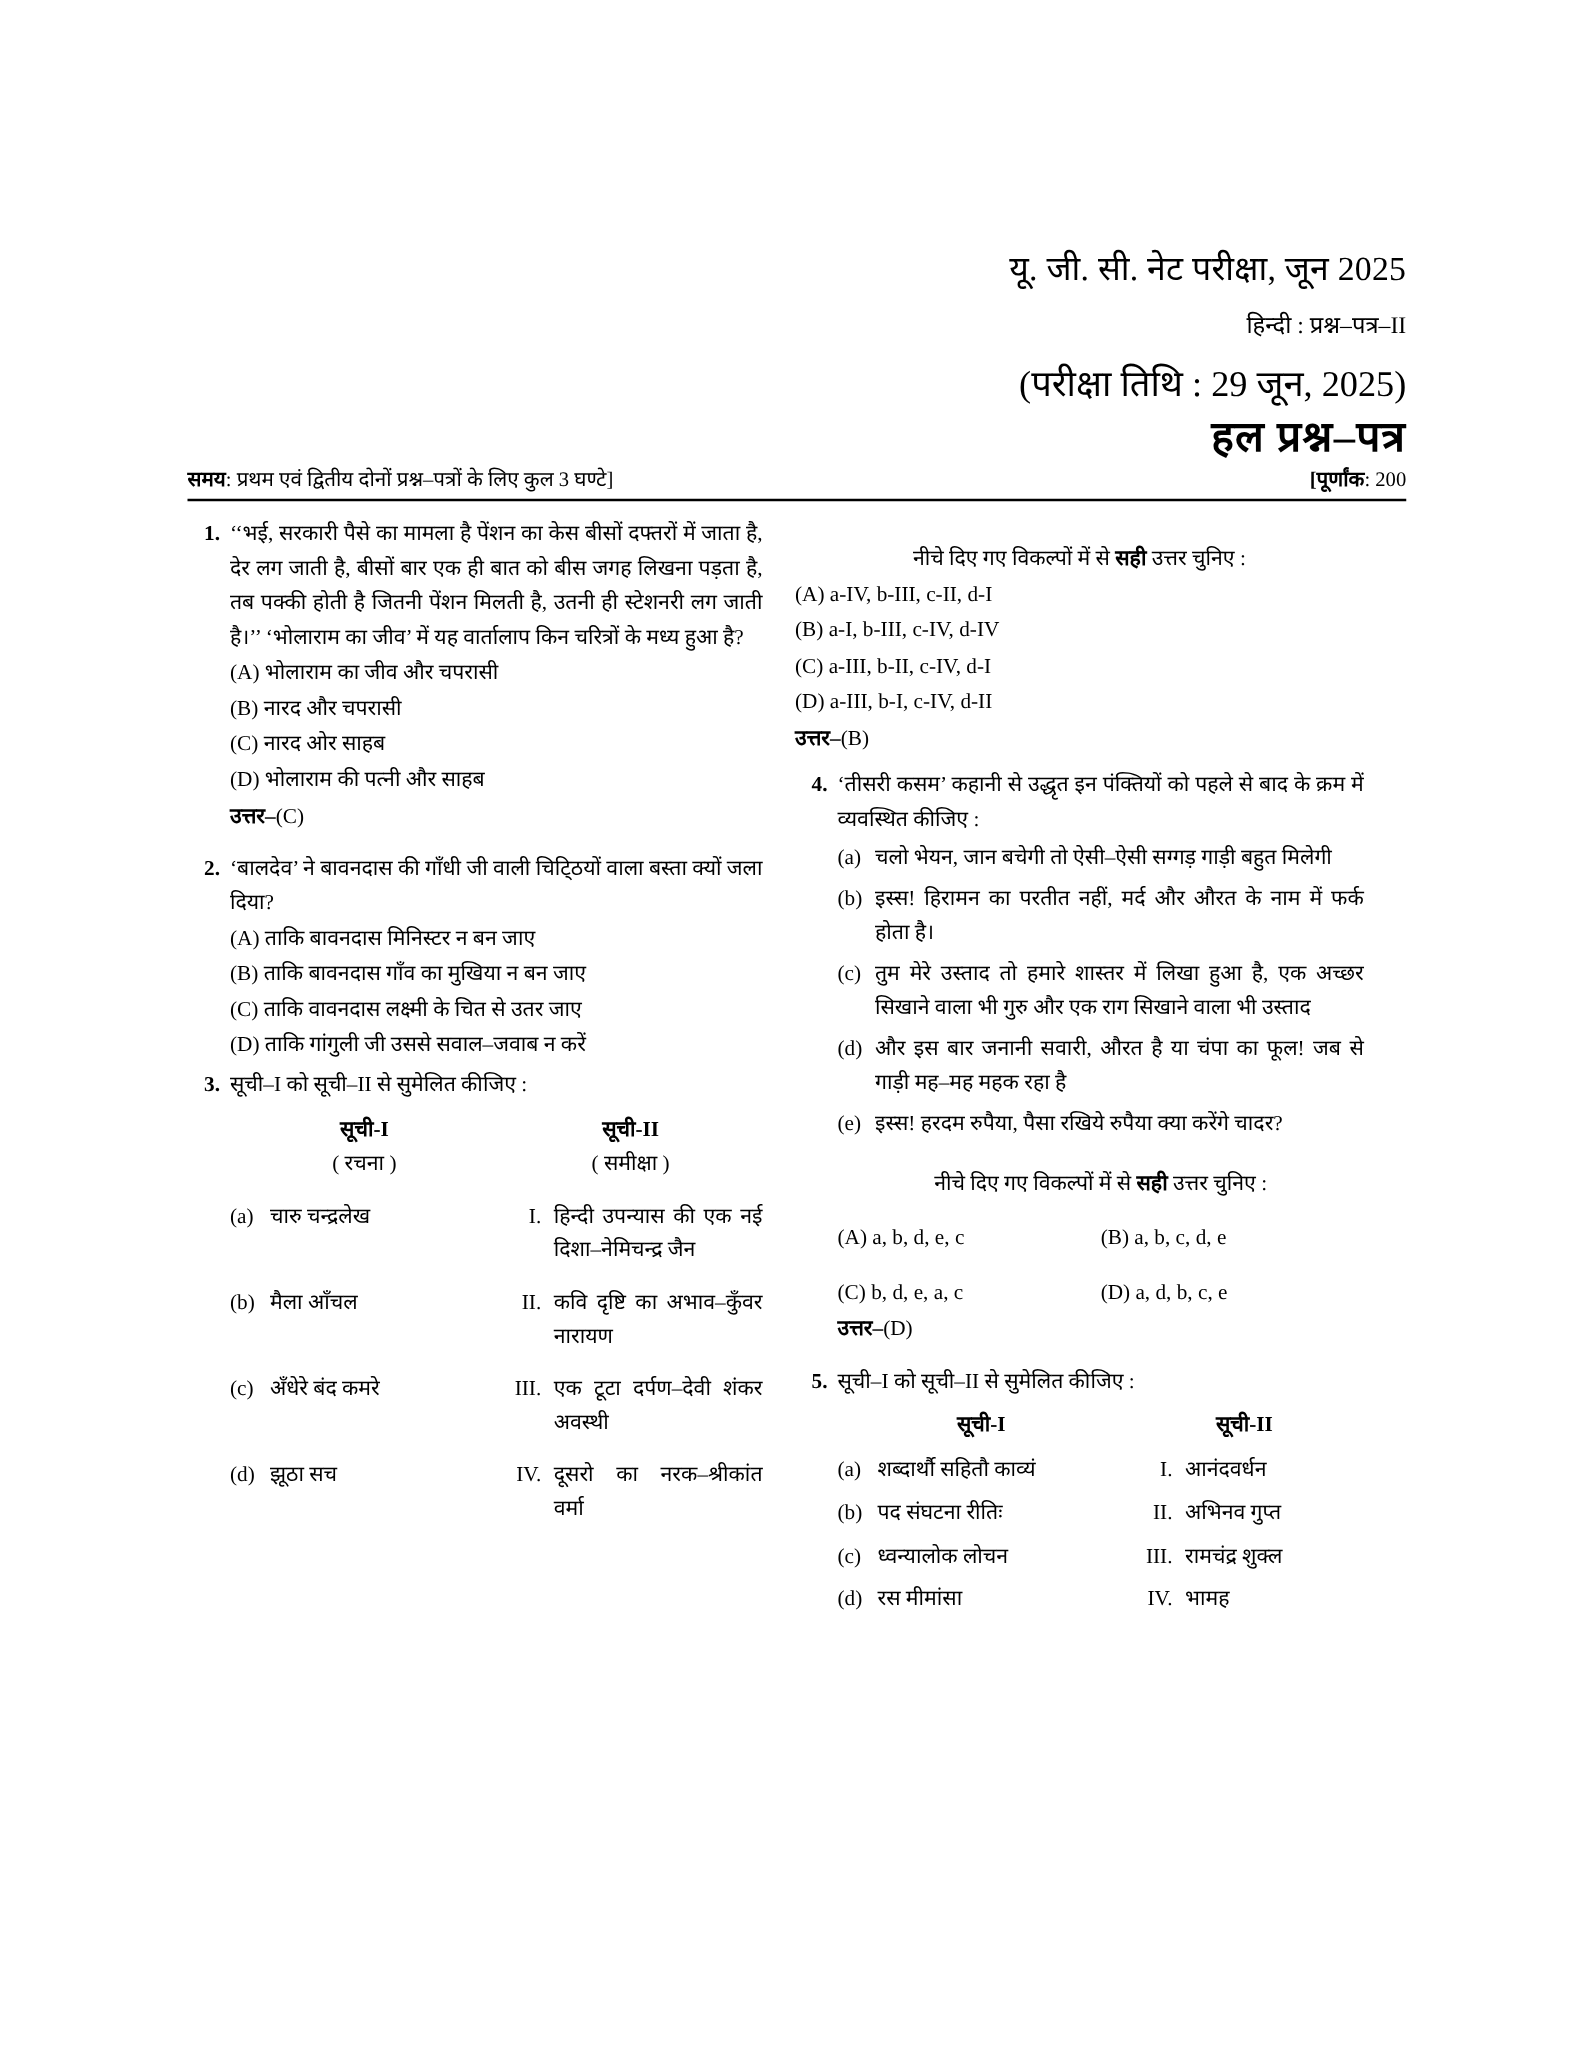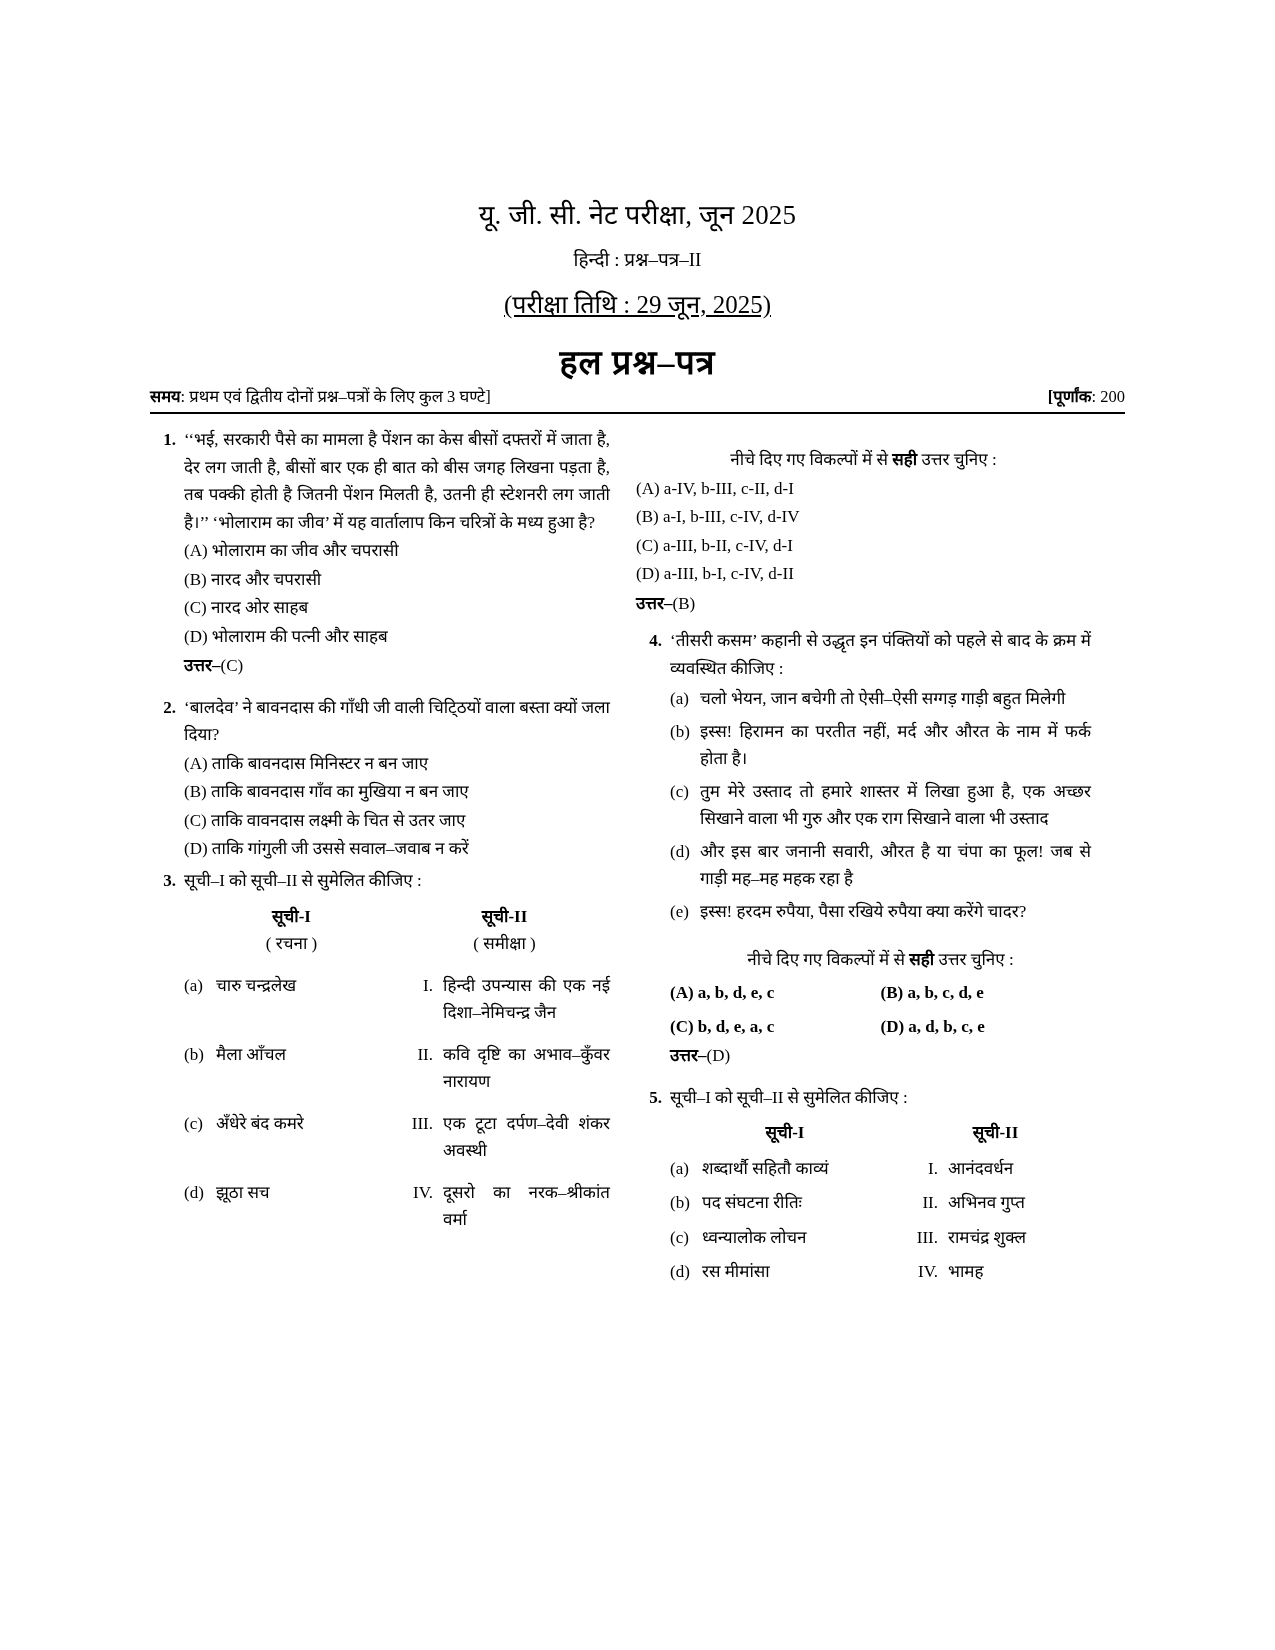--- a/index.html
+++ b/index.html
@@ -15,35 +15,33 @@
     position: relative;
   }
   .page {
     position: relative;
     width: 1275px;
     height: 1650px;
     box-sizing: border-box;
     padding: 195px 150px 40px 150px;
   }
   .header {
-    text-align: center;
+    text-align: right;
   }
   .hdr-line1 {
     font-size: 27px;
     letter-spacing: 0.2px;
     margin-bottom: 14px;
   }
   .hdr-line2 {
     font-size: 19px;
     margin-bottom: 14px;
   }
   .hdr-line3 {
-    font-size: 25px;
-    margin-bottom: 18px;
-    text-decoration: underline;
+    font-size: 29px;
   }
   .hdr-title {
     font-size: 34px;
     font-weight: bold;
     letter-spacing: 1px;
   }
   .meta-row {
     display: flex;
     justify-content: space-between;
     align-items: baseline;
@@ -180,22 +178,21 @@
   .m2r-left { flex: 0 0 230px; display: flex; }
   .m2r-left .lbl { flex: 0 0 32px; }
   .m2r-right { flex: 1 1 auto; display: flex; }
   .m2r-right .rnum { flex: 0 0 38px; text-align: right; padding-right: 10px; }
   .opt-grid {
     display: flex;
     flex-wrap: wrap;
   }
   .opt-grid .og {
     flex: 0 0 50%;
-    margin-top: 6px;
-    font-weight: bold;
+    margin-top: 16px;
   }
   .lead {
     margin-top: 20px;
     text-align: center;
   }
   b.bold { font-weight: bold; }
 </style>
 </head>
 <body>
 

